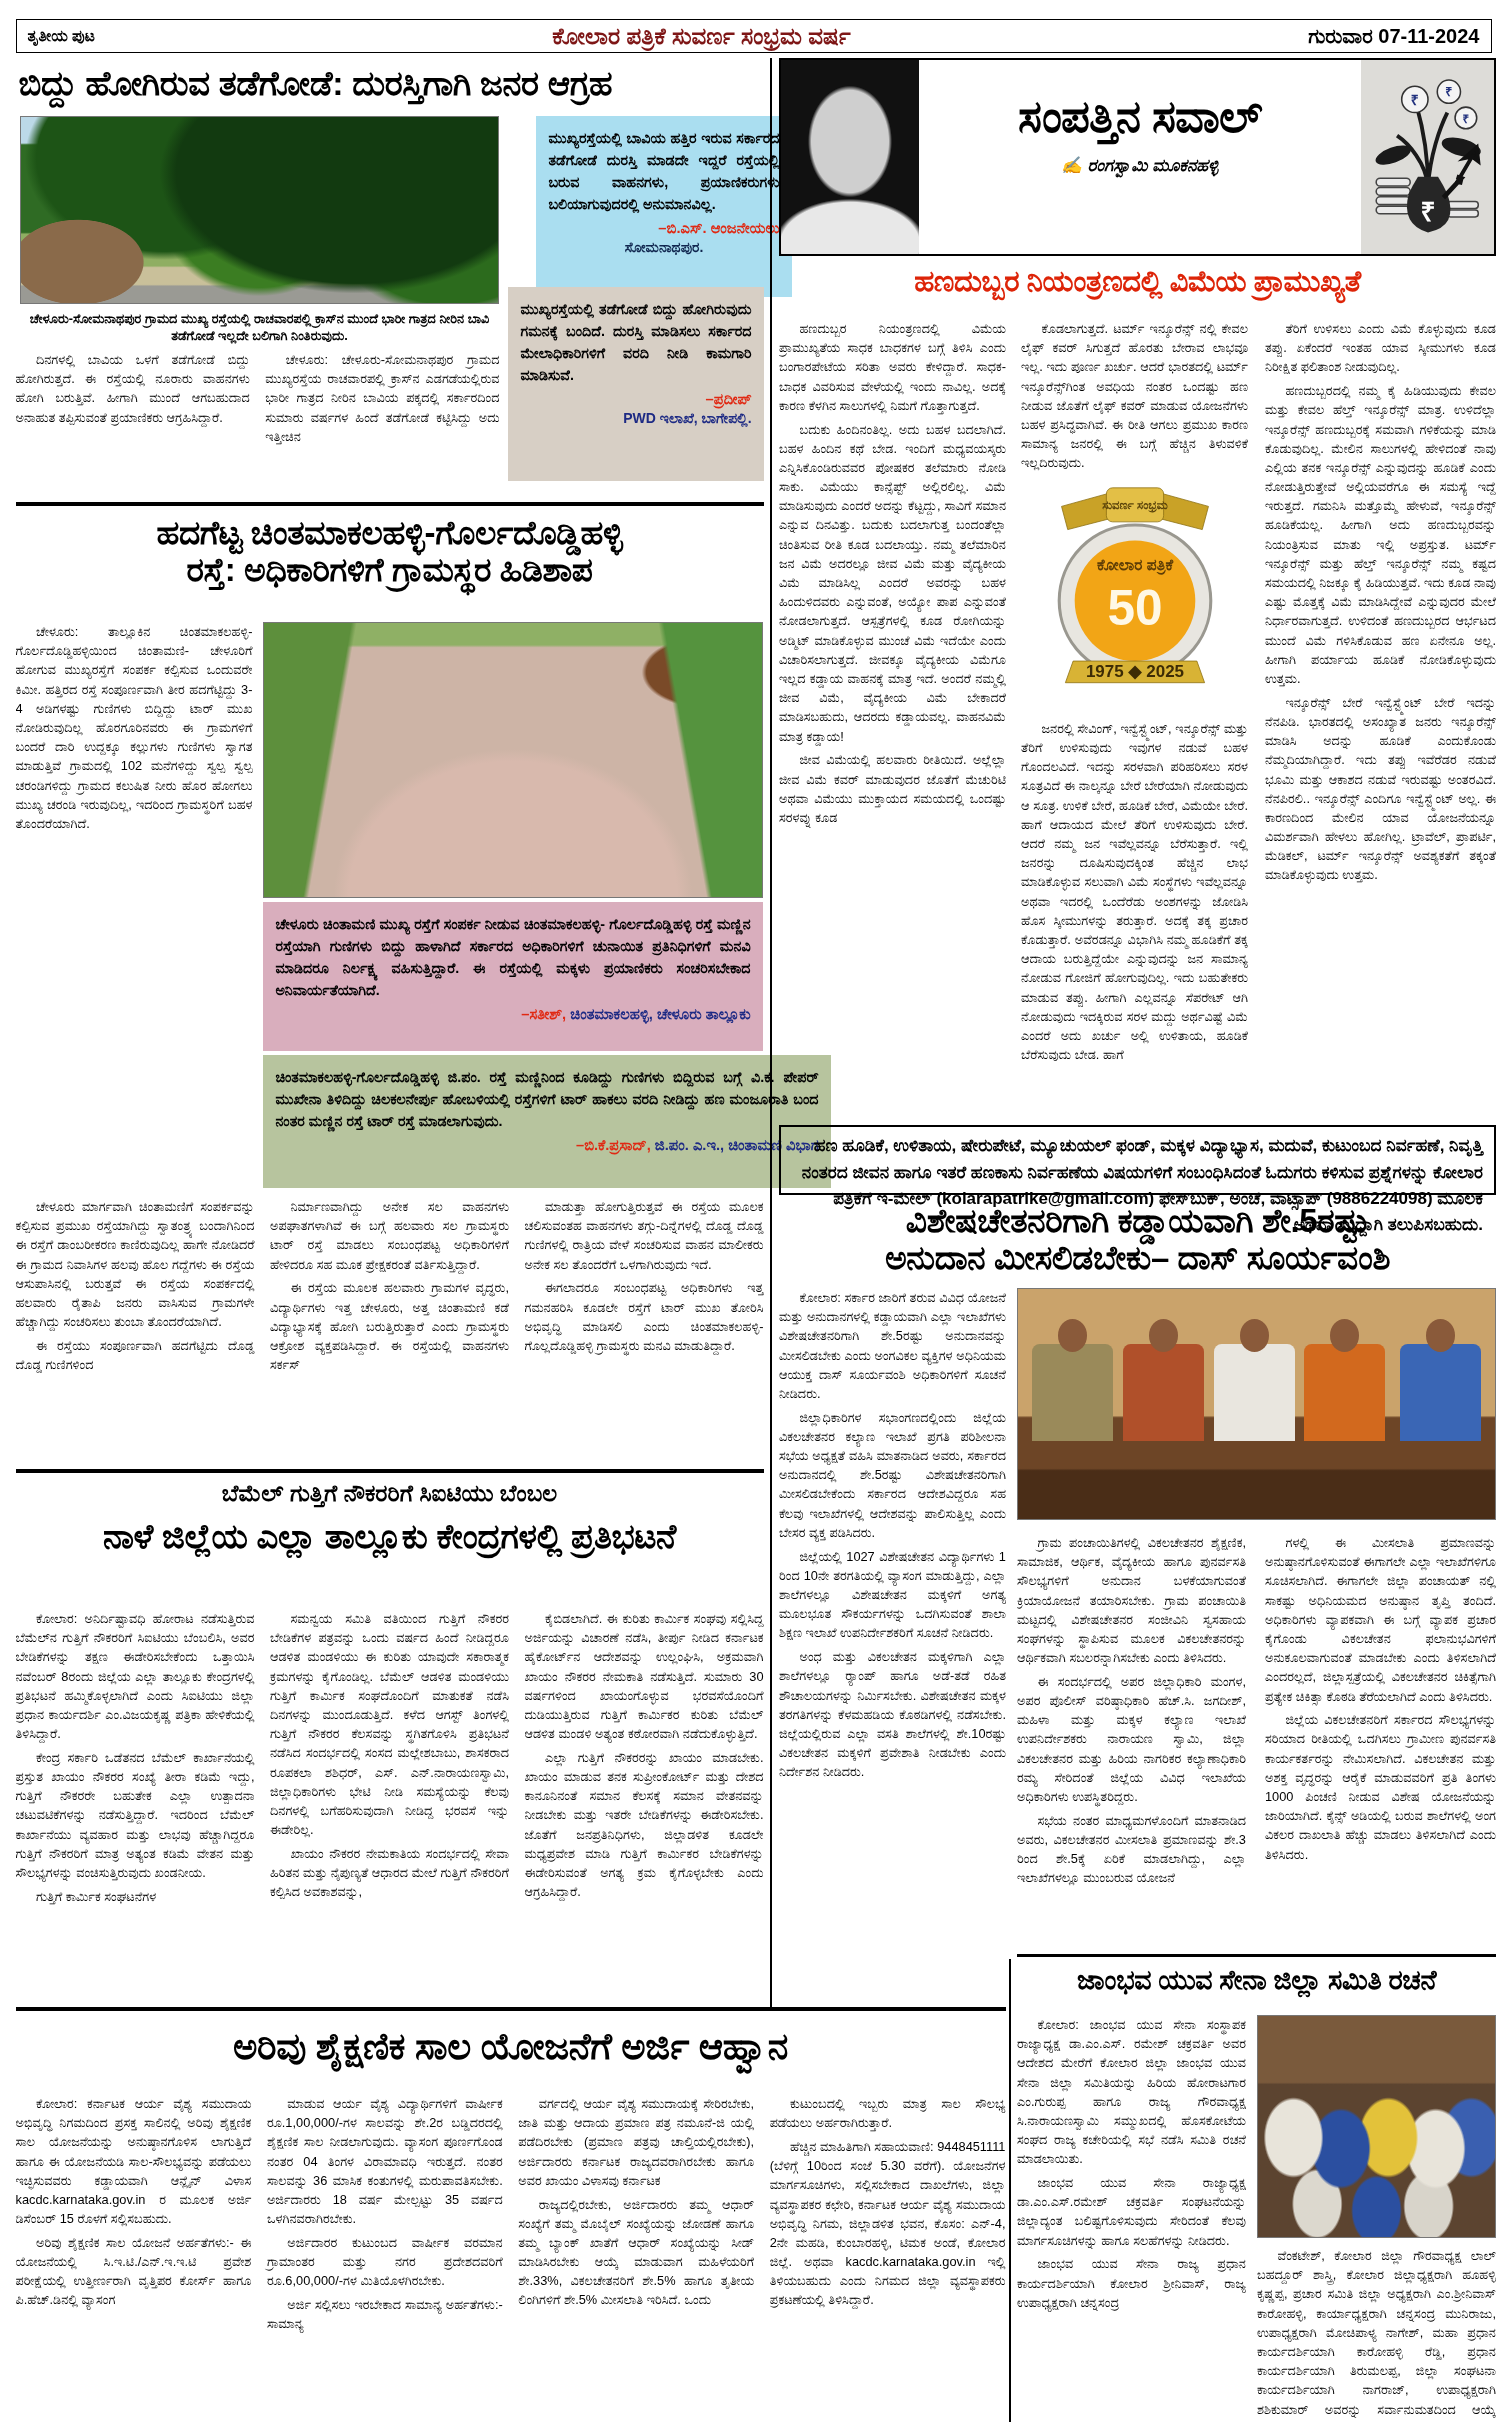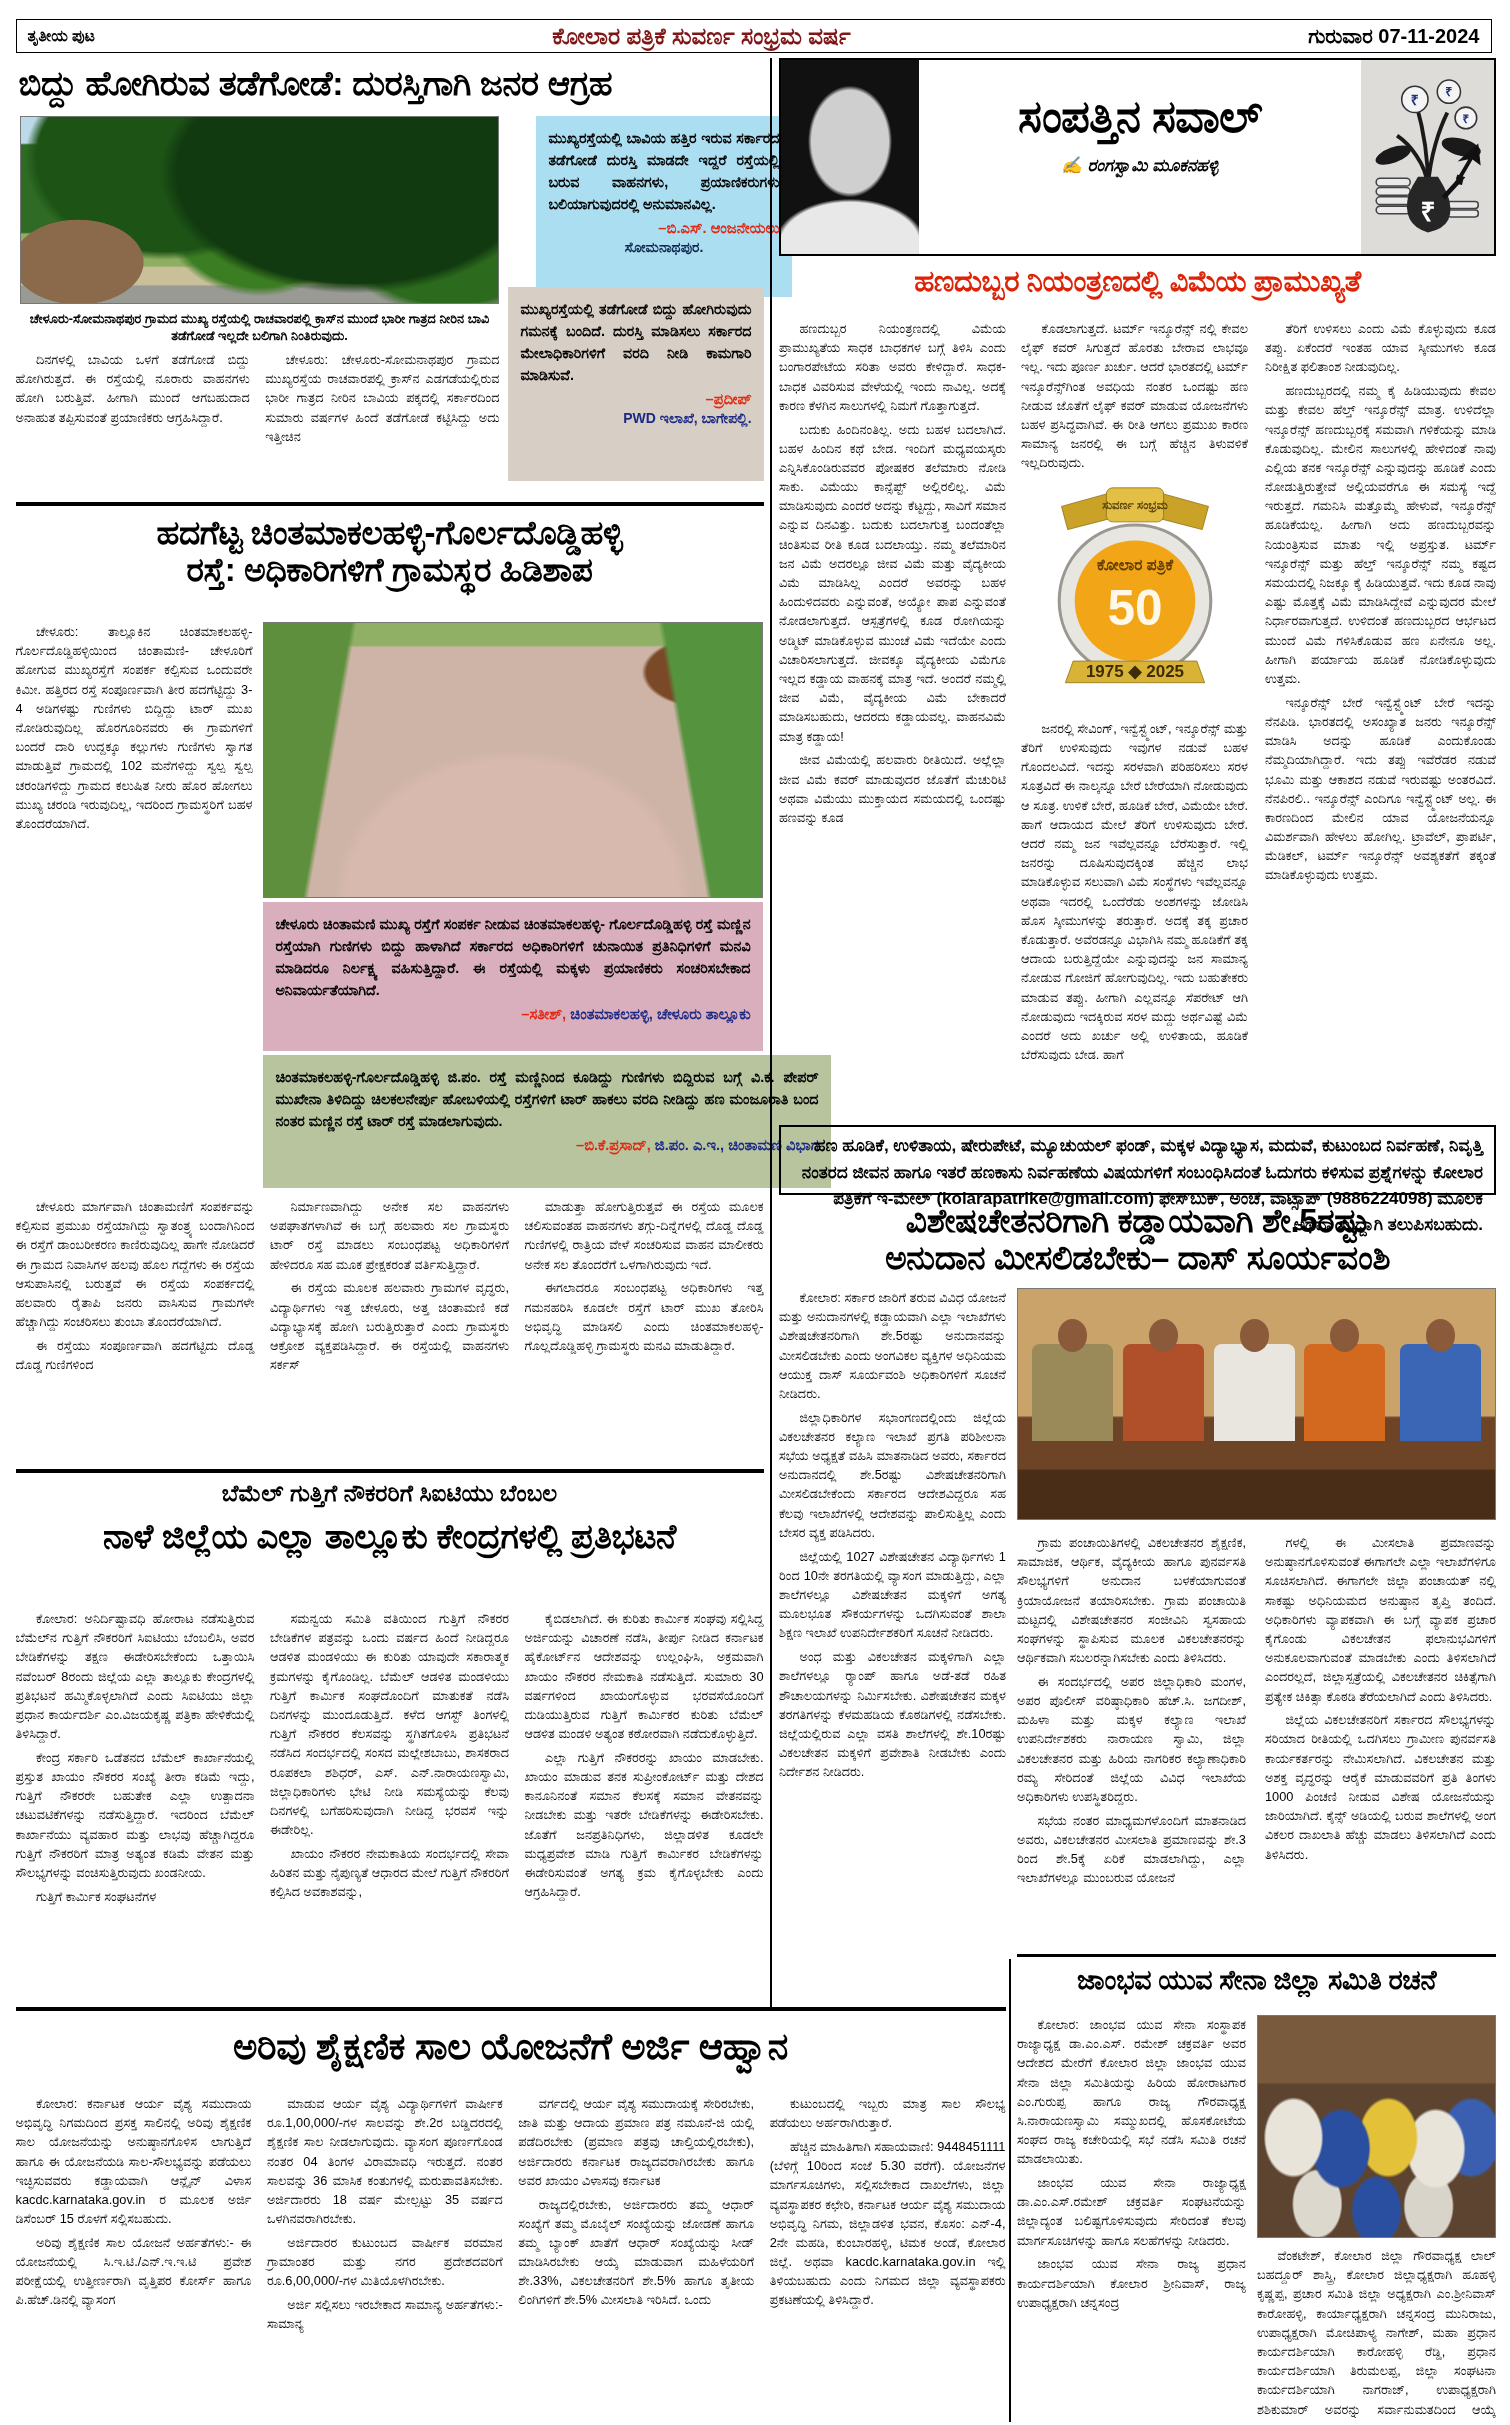--- a/index.html
+++ b/index.html
@@ -197,21 +197,21 @@
         <path d="M95 165 L118 140 L112 138 M118 140 L116 148" stroke="#111" stroke-width="6" fill="none"></path>
         <path d="M112 146 L132 112 L122 114 L138 100 L140 118 L132 112" stroke="#111" stroke-width="5" fill="#111"></path>
       </svg>
     </div>
   </div>
   <div class="abs redhl center" style="left:779px;top:265px;width:717px;">ಹಣದುಬ್ಬರ ನಿಯಂತ್ರಣದಲ್ಲಿ ವಿಮೆಯ ಪ್ರಾಮುಖ್ಯತೆ</div>
 
   <div class="colblock bodytext" style="left:779px;top:319px;width:227px;height:800px;">
     <p>ಹಣದುಬ್ಬರ ನಿಯಂತ್ರಣದಲ್ಲಿ ವಿಮೆಯ ಪ್ರಾಮುಖ್ಯತೆಯ ಸಾಧಕ ಬಾಧಕಗಳ ಬಗ್ಗೆ ತಿಳಿಸಿ ಎಂದು ಬಂಗಾರಪೇಟೆಯ ಸರಿತಾ ಅವರು ಕೇಳಿದ್ದಾರೆ. ಸಾಧಕ-ಬಾಧಕ ವಿವರಿಸುವ ವೇಳೆಯಲ್ಲಿ ಇಂದು ನಾವಿಲ್ಲ. ಅದಕ್ಕೆ ಕಾರಣ ಕೆಳಗಿನ ಸಾಲುಗಳಲ್ಲಿ ನಿಮಗೆ ಗೊತ್ತಾಗುತ್ತದೆ.</p>
     <p>ಬದುಕು ಹಿಂದಿನಂತಿಲ್ಲ. ಅದು ಬಹಳ ಬದಲಾಗಿದೆ. ಬಹಳ ಹಿಂದಿನ ಕಥೆ ಬೇಡ. ಇಂದಿಗೆ ಮಧ್ಯವಯಸ್ಕರು ಎನ್ನಿಸಿಕೊಂಡಿರುವವರ ಪೋಷಕರ ತಲೆಮಾರು ನೋಡಿ ಸಾಕು. ವಿಮೆಯು ಕಾನ್ಸೆಪ್ಟ್ ಅಲ್ಲಿರಲಿಲ್ಲ. ವಿಮೆ ಮಾಡಿಸುವುದು ಎಂದರೆ ಅದನ್ನು ಕೆಟ್ಟದ್ದು, ಸಾವಿಗೆ ಸಮಾನ ಎನ್ನುವ ದಿನವಿತ್ತು. ಬದುಕು ಬದಲಾಗುತ್ತ ಬಂದಂತೆಲ್ಲಾ ಚಿಂತಿಸುವ ರೀತಿ ಕೂಡ ಬದಲಾಯ್ತು. ನಮ್ಮ ತಲೆಮಾರಿನ ಜನ ವಿಮೆ ಅದರಲ್ಲೂ ಜೀವ ವಿಮೆ ಮತ್ತು ವೈದ್ಯಕೀಯ ವಿಮೆ ಮಾಡಿಸಿಲ್ಲ ಎಂದರೆ ಅವರನ್ನು ಬಹಳ ಹಿಂದುಳಿದವರು ಎನ್ನುವಂತೆ, ಅಯ್ಯೋ ಪಾಪ ಎನ್ನುವಂತೆ ನೋಡಲಾಗುತ್ತದೆ. ಆಸ್ಪತ್ರೆಗಳಲ್ಲಿ ಕೂಡ ರೋಗಿಯನ್ನು ಅಡ್ಮಿಟ್ ಮಾಡಿಕೊಳ್ಳುವ ಮುಂಚೆ ವಿಮೆ ಇದೆಯೇ ಎಂದು ವಿಚಾರಿಸಲಾಗುತ್ತದೆ. ಜೀವಕ್ಕೂ ವೈದ್ಯಕೀಯ ವಿಮೆಗೂ ಇಲ್ಲದ ಕಡ್ಡಾಯ ವಾಹನಕ್ಕೆ ಮಾತ್ರ ಇದೆ. ಅಂದರೆ ನಮ್ಮಲ್ಲಿ ಜೀವ ವಿಮೆ, ವೈದ್ಯಕೀಯ ವಿಮೆ ಬೇಕಾದರೆ ಮಾಡಿಸಬಹುದು, ಆದರದು ಕಡ್ಡಾಯವಲ್ಲ. ವಾಹನವಿಮೆ ಮಾತ್ರ ಕಡ್ಡಾಯ!</p>
-    <p>ಜೀವ ವಿಮೆಯಲ್ಲಿ ಹಲವಾರು ರೀತಿಯಿದೆ. ಅಲ್ಲೆಲ್ಲಾ ಜೀವ ವಿಮೆ ಕವರ್ ಮಾಡುವುದರ ಜೊತೆಗೆ ಮೆಚುರಿಟಿ ಅಥವಾ ವಿಮೆಯು ಮುಕ್ತಾಯದ ಸಮಯದಲ್ಲಿ ಒಂದಷ್ಟು ಹಣವನ್ನು ಕೂಡ</p>
+    <p>ಜೀವ ವಿಮೆಯಲ್ಲಿ ಹಲವಾರು ರೀತಿಯಿದೆ. ಅಲ್ಲೆಲ್ಲಾ ಜೀವ ವಿಮೆ ಕವರ್ ಮಾಡುವುದರ ಜೊತೆಗೆ ಮೆಚುರಿಟಿ ಅಥವಾ ವಿಮೆಯು ಮುಕ್ತಾಯದ ಸಮಯದಲ್ಲಿ ಒಂದಷ್ಟು ಸರಳವ್ನು ಕೂಡ</p>
   </div>
   <div class="colblock bodytext" style="left:1021px;top:319px;width:227px;height:800px;">
     <p>ಕೊಡಲಾಗುತ್ತದೆ. ಟರ್ಮ್ ಇನ್ಶೂರೆನ್ಸ್ ನಲ್ಲಿ ಕೇವಲ ಲೈಫ್ ಕವರ್ ಸಿಗುತ್ತದೆ ಹೊರತು ಬೇರಾವ ಲಾಭವೂ ಇಲ್ಲ. ಇದು ಪೂರ್ಣ ಖರ್ಚು. ಆದರೆ ಭಾರತದಲ್ಲಿ ಟರ್ಮ್ ಇನ್ಶೂರೆನ್ಸ್‌ಗಿಂತ ಅವಧಿಯ ನಂತರ ಒಂದಷ್ಟು ಹಣ ನೀಡುವ ಜೊತೆಗೆ ಲೈಫ್ ಕವರ್ ಮಾಡುವ ಯೋಜನೆಗಳು ಬಹಳ ಪ್ರಸಿದ್ಧವಾಗಿವೆ. ಈ ರೀತಿ ಆಗಲು ಪ್ರಮುಖ ಕಾರಣ ಸಾಮಾನ್ಯ ಜನರಲ್ಲಿ ಈ ಬಗ್ಗೆ ಹೆಚ್ಚಿನ ತಿಳುವಳಿಕೆ ಇಲ್ಲದಿರುವುದು.</p>
     <div style="text-align:center;margin:4.6px 0;">
       <svg width="194" height="232" viewBox="0 0 250 300" style="font-size:16.5px">
         <path d="M30 38 L95 20 L100 52 L38 68 Z" fill="#c9a227" stroke="#8a6d10"></path>
         <path d="M220 38 L155 20 L150 52 L212 68 Z" fill="#c9a227" stroke="#8a6d10"></path>
         <rect x="88" y="14" width="74" height="44" rx="8" fill="#e3bf46" stroke="#8a6d10"></rect>
         <text x="125" y="42" font-size="15" text-anchor="middle" fill="#5a430a" font-weight="bold">ಸುವರ್ಣ ಸಂಭ್ರಮ</text>
         <circle cx="125" cy="160" r="98" fill="#e8e6e0" stroke="#9a9890" stroke-width="4"></circle>

